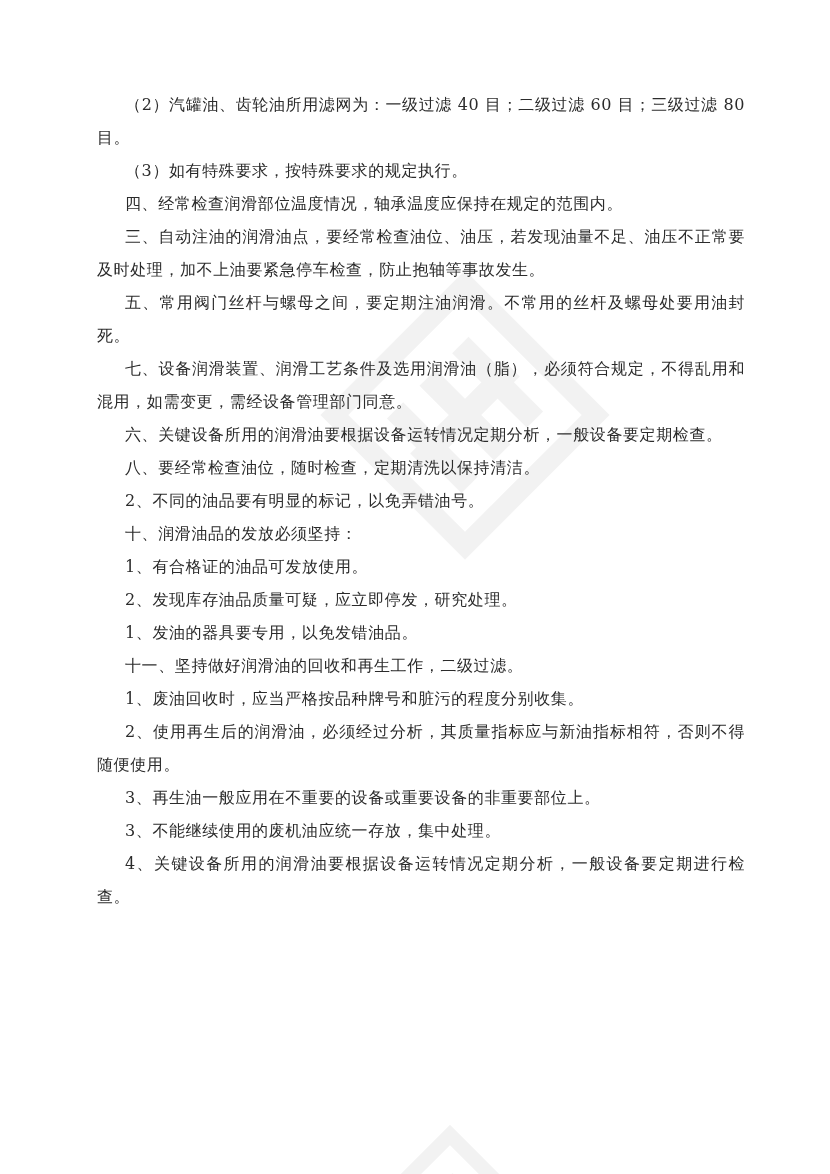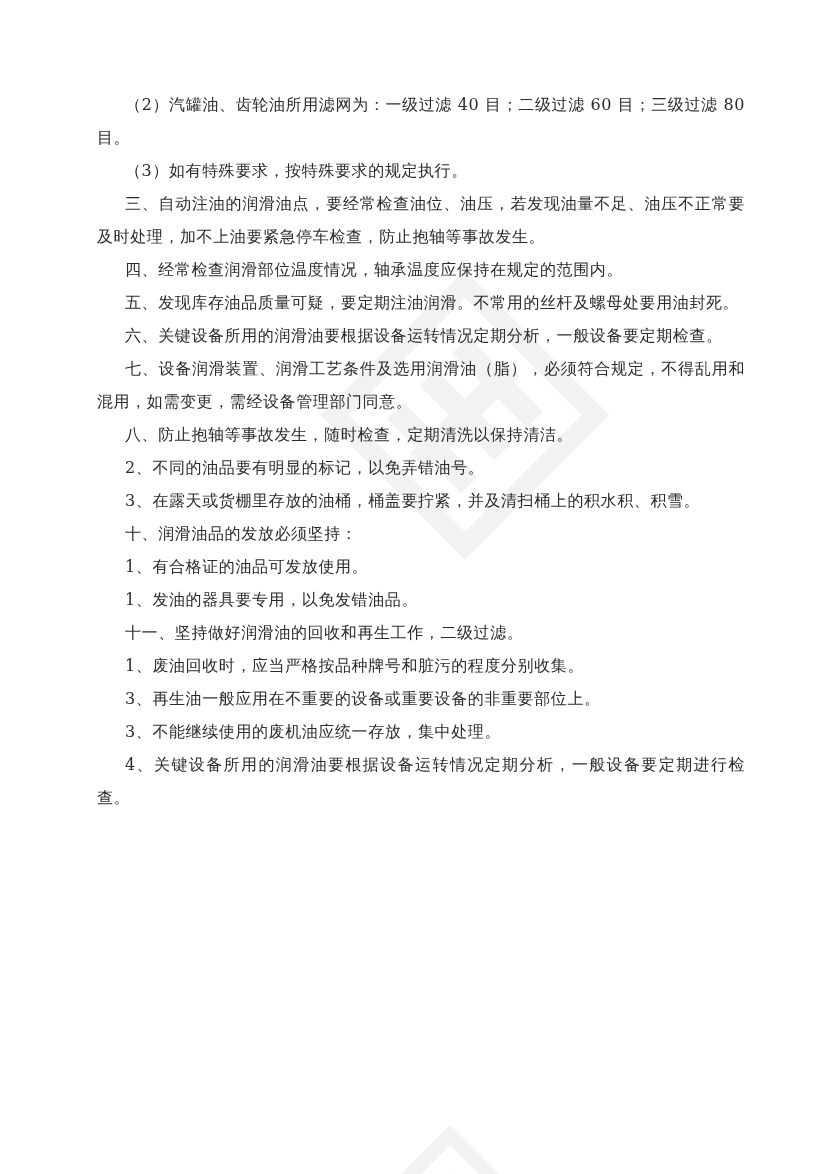--- a/index.html
+++ b/index.html
@@ -59,30 +59,31 @@
   <svg class="watermark wm2" viewBox="0 0 100 100">
     <g transform="rotate(45 50 50)" fill="none" stroke="#8a8a8a" stroke-width="6">
       <rect x="22" y="22" width="56" height="56"></rect>
       <path d="M34 36 L66 36 M34 50 L66 50 M34 64 L66 64 M50 30 L50 70" stroke-width="7"></path>
     </g>
   </svg>
 
   <div class="content">
     <p class="para">（2）汽罐油、齿轮油所用滤网为：一级过滤 40 目；二级过滤 60 目；三级过滤 80 目。</p>
     <p class="para">（3）如有特殊要求，按特殊要求的规定执行。</p>
+    <p class="para">四、经常检查润滑部位温度情况，轴承温度应保持在规定的范围内。</p>
     <p class="para">三、自动注油的润滑油点，要经常检查油位、油压，若发现油量不足、油压不正常要及时处理，加不上油要紧急停车检查，防止抱轴等事故发生。</p>
-    <p class="para">四、经常检查润滑部位温度情况，轴承温度应保持在规定的范围内。</p>
-    <p class="para">五、发现库存油品质量可疑，要定期注油润滑。不常用的丝杆及螺母处要用油封死。</p>
+    <p class="para">五、常用阀门丝杆与螺母之间，要定期注油润滑。不常用的丝杆及螺母处要用油封死。</p>
+    <p class="para">七、设备润滑装置、润滑工艺条件及选用润滑油（脂），必须符合规定，不得乱用和混用，如需变更，需经设备管理部门同意。</p>
     <p class="para">六、关键设备所用的润滑油要根据设备运转情况定期分析，一般设备要定期检查。</p>
-    <p class="para">七、设备润滑装置、润滑工艺条件及选用润滑油（脂），必须符合规定，不得乱用和混用，如需变更，需经设备管理部门同意。</p>
-    <p class="para">八、防止抱轴等事故发生，随时检查，定期清洗以保持清洁。</p>
+    <p class="para">八、要经常检查油位，随时检查，定期清洗以保持清洁。</p>
     <p class="para">2、不同的油品要有明显的标记，以免弄错油号。</p>
-    <p class="para">3、在露天或货棚里存放的油桶，桶盖要拧紧，并及清扫桶上的积水积、积雪。</p>
     <p class="para">十、润滑油品的发放必须坚持：</p>
     <p class="para">1、有合格证的油品可发放使用。</p>
+    <p class="para">2、发现库存油品质量可疑，应立即停发，研究处理。</p>
     <p class="para">1、发油的器具要专用，以免发错油品。</p>
     <p class="para">十一、坚持做好润滑油的回收和再生工作，二级过滤。</p>
     <p class="para">1、废油回收时，应当严格按品种牌号和脏污的程度分别收集。</p>
+    <p class="para">2、使用再生后的润滑油，必须经过分析，其质量指标应与新油指标相符，否则不得随便使用。</p>
     <p class="para">3、再生油一般应用在不重要的设备或重要设备的非重要部位上。</p>
     <p class="para">3、不能继续使用的废机油应统一存放，集中处理。</p>
     <p class="para">4、关键设备所用的润滑油要根据设备运转情况定期分析，一般设备要定期进行检查。</p>
   </div>
 </div>
 
 </body></html>

